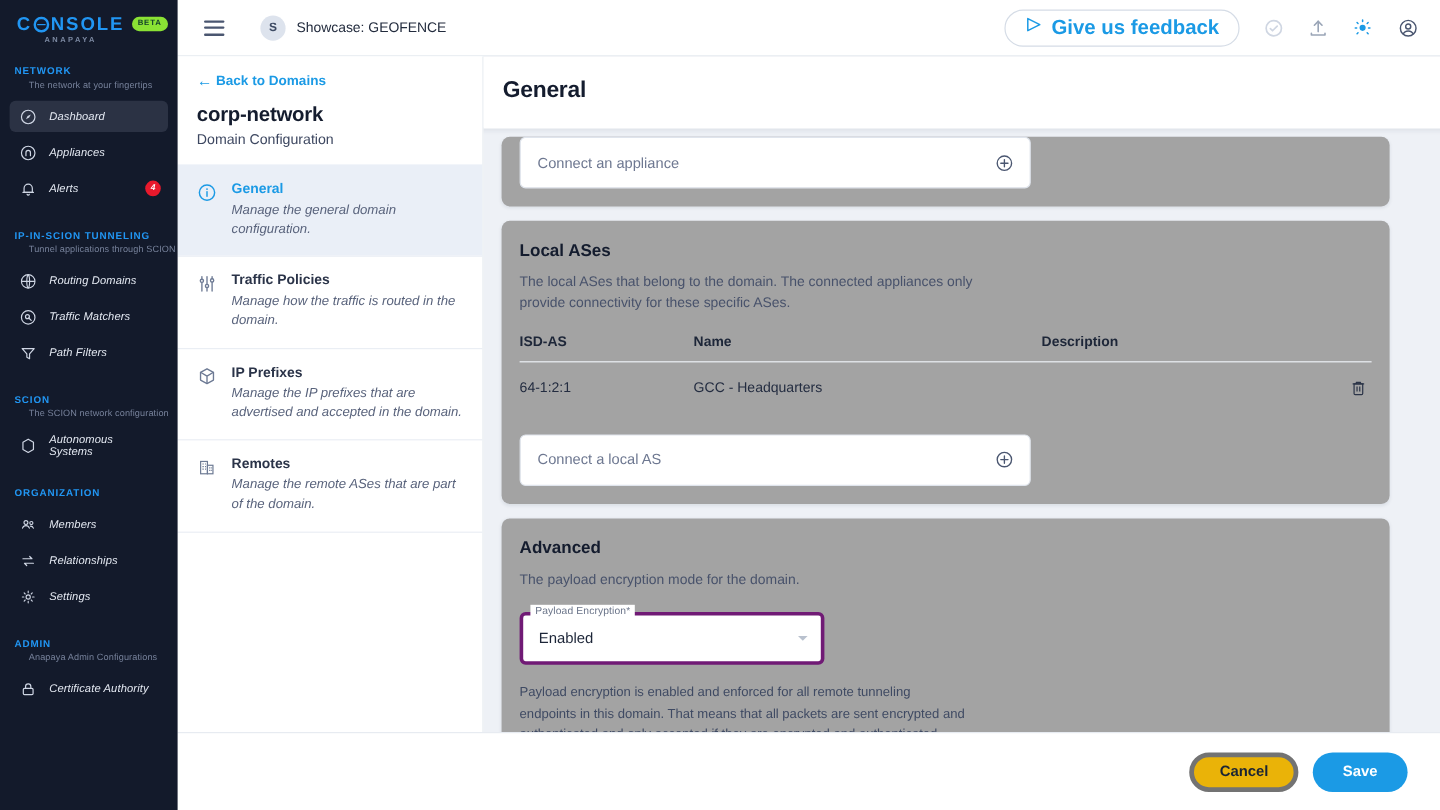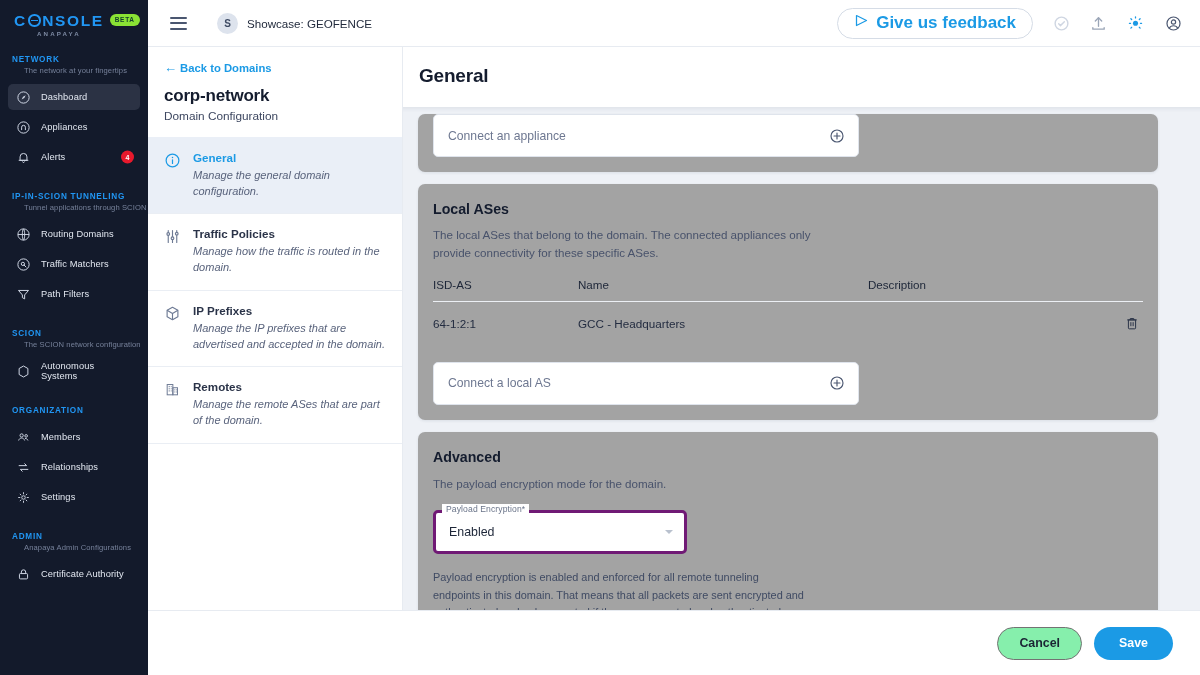--- a/index.html
+++ b/index.html
@@ -51,21 +51,21 @@
     font-size: 8.2px; font-weight: 700; letter-spacing: 0.75px;
     color: #2196f3; padding: 0 0 0 12px; text-transform: uppercase;
   }
   .nav-group-sub {
     font-size: 7.6px; color: #7a langs; color: #76819a;
     padding: 2px 0 0 24px; letter-spacing: 0.1px;
   }
   .nav-item {
     display: flex; align-items: center; height: 26px;
     margin: 4px 8px 0 8px; padding: 0 8px;
-    border-radius: 5px; cursor: pointer; position: relative;
+    border-radius: 5px; cursor: pointer; position: relative; font-style: italic;
   }
   .nav-item.first { margin-top: 9px; }
   .nav-item.active { background: #2b3244; }
   .nav-icon {
     width: 15px; height: 15px; flex: 0 0 15px;
     margin-right: 10px; color: #cfd6e4;
     display: flex; align-items: center; justify-content: center;
   }
   .nav-icon svg { display: block; }
   .nav-label { font-size: 9.3px; color: #e3e8f1; letter-spacing: 0.1px; }
@@ -168,21 +168,21 @@
   .combo {
     display: flex; align-items: center; justify-content: space-between;
     height: 43px; border: 1px solid #dfe4ec; border-radius: 5px;
     padding: 0 13px 0 14px; background: #fff; cursor: text;
     width: 426px;
   }
   .combo .ph { font-size: 12.2px; color: #6e7891; }
   .plus-icon { color: #4a5670; display: flex; }
 
   .as-table { margin-top: 16px; }
-  .as-head { display: flex; align-items: center; font-size: 11.6px; font-weight: 400; color: #1d2638; padding-bottom: 10px; }
+  .as-head { display: flex; align-items: center; font-size: 11.6px; font-weight: 700; color: #1d2638; padding-bottom: 10px; }
   .col-isd { width: 145px; flex: 0 0 145px; }
   .col-name { width: 290px; flex: 0 0 290px; }
   .col-desc { flex: 1; }
   .as-row {
     display: flex; align-items: center; font-size: 11.7px; color: #232c40;
     border-top: 1px solid #eceff4; height: 44px;
   }
   .trash { color: #2c3purple; color: #2b3448; cursor: pointer; display: flex; margin-left: auto; padding-right: 3px; }
 
   .sel-wrap { margin-top: 17px; position: relative; width: 254px; }
@@ -205,21 +205,21 @@
   .footer {
     height: 65px; flex: 0 0 65px; background: #fff;
     border-top: 1px solid #e7ebf1;
     display: flex; align-items: center; justify-content: flex-end;
     padding-right: 27px; gap: 12px;
   }
   .btn {
     height: 33px; border-radius: 17px; font-size: 12.4px; font-weight: 700;
     display: flex; align-items: center; justify-content: center; cursor: pointer;
   }
-  .btn-cancel { background: #86efac; border: 1px solid #737373; color: #1b2434; padding: 0 21px; }
+  .btn-cancel { background: #eab308; border: 4px solid #737373; color: #1b2434; padding: 0 21px; }
   .btn-save { background: #1b9ae5; color: #fff; border: none; padding: 0 25px; }
 </style>
 </head>
 <body>
 
 <div class="app">
 
   <aside class="sidebar">
     <div class="logo-wrap">
       <div class="logo-row">

